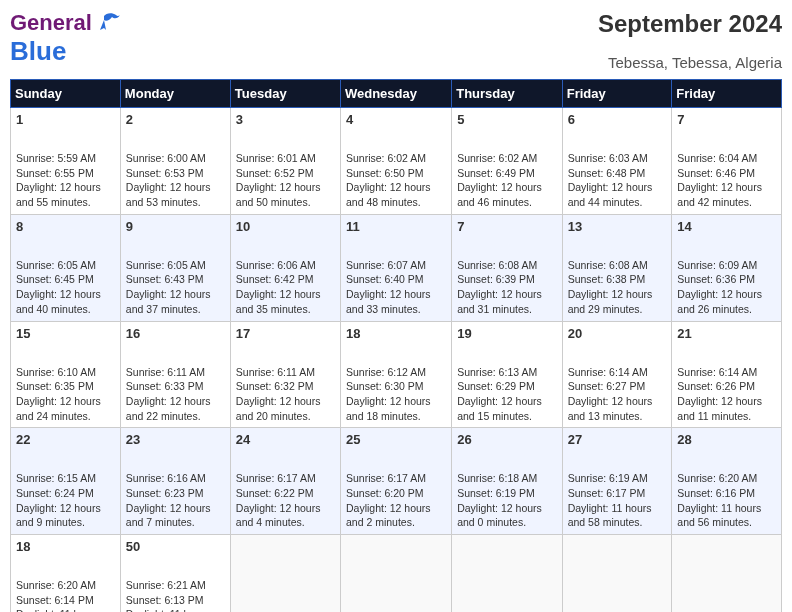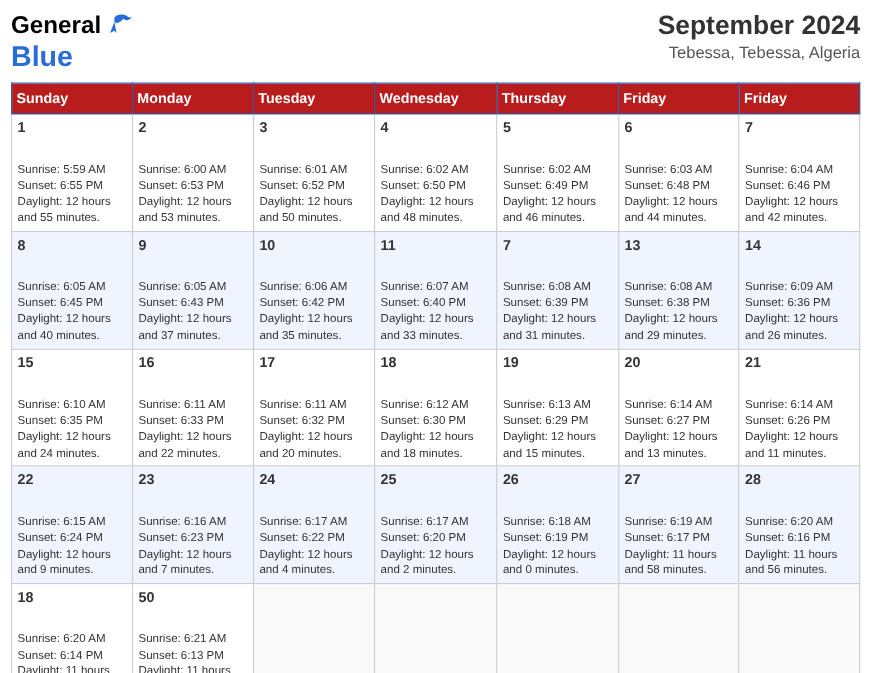--- a/index.html
+++ b/index.html
@@ -30,29 +30,29 @@
       text-align: right;
     }
     .month-title {
       font-size: 24px;
       font-weight: bold;
       color: #333;
     }
     .location {
       font-size: 15px;
       color: #555;
-      margin-top: 2px;
+      margin-top: 16px;
     }
     .calendar {
       width: 100%;
       border-collapse: collapse;
       font-size: 11px;
     }
     .calendar th {
-      background: #b91c1c;
+      background: #0f172a;
       color: #fff;
       padding: 6px 4px;
       font-size: 13px;
       font-weight: bold;
       text-align: left;
       border: 1px solid #2a5bb7;
     }
     .calendar td {
       vertical-align: top;
       border: 1px solid #ccc;
@@ -86,21 +86,21 @@
     }
     .week-row-even td { background: #eef2ff; }
     .week-row-odd td { background: #ffffff; }
   </style>
 </head>
 <body>
 
 <div class="header-area">
   <div class="logo">
     <div class="logo-row">
-      <span style="font-size:22px;font-weight:bold;color:#000000;">General</span>
+      <span style="font-size:22px;font-weight:bold;color:#701a75;">General</span>
       <svg width="24" height="22" viewBox="0 0 24 22" style="margin-left:2px;">
         <path d="M8 4 C10 1, 16 0, 20 3 C22 5, 24 3, 24 3 C22 7, 18 7, 16 5 C14 8, 10 10, 8 8 Z" fill="#2a6dd9"></path>
         <path d="M8 8 L4 18 L8 16 L10 18 L8 8 Z" fill="#2a6dd9"></path>
       </svg>
     </div>
     <div>
       <span style="font-size:26px;font-weight:bold;color:#2a6dd9;">Blue</span>
     </div>
   </div>
   <div class="title-area">

